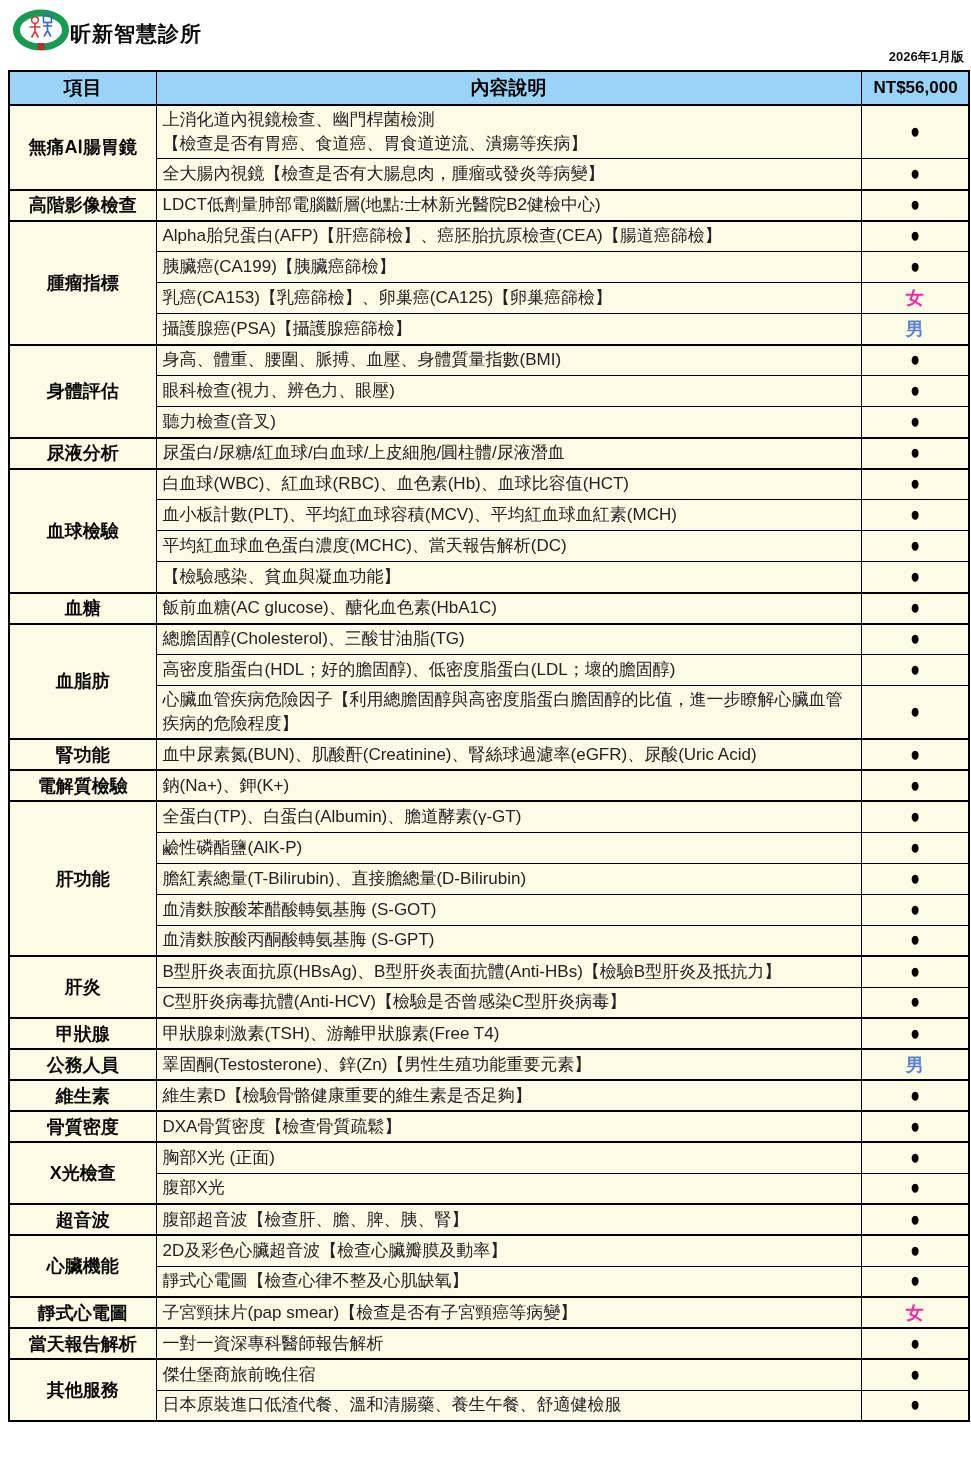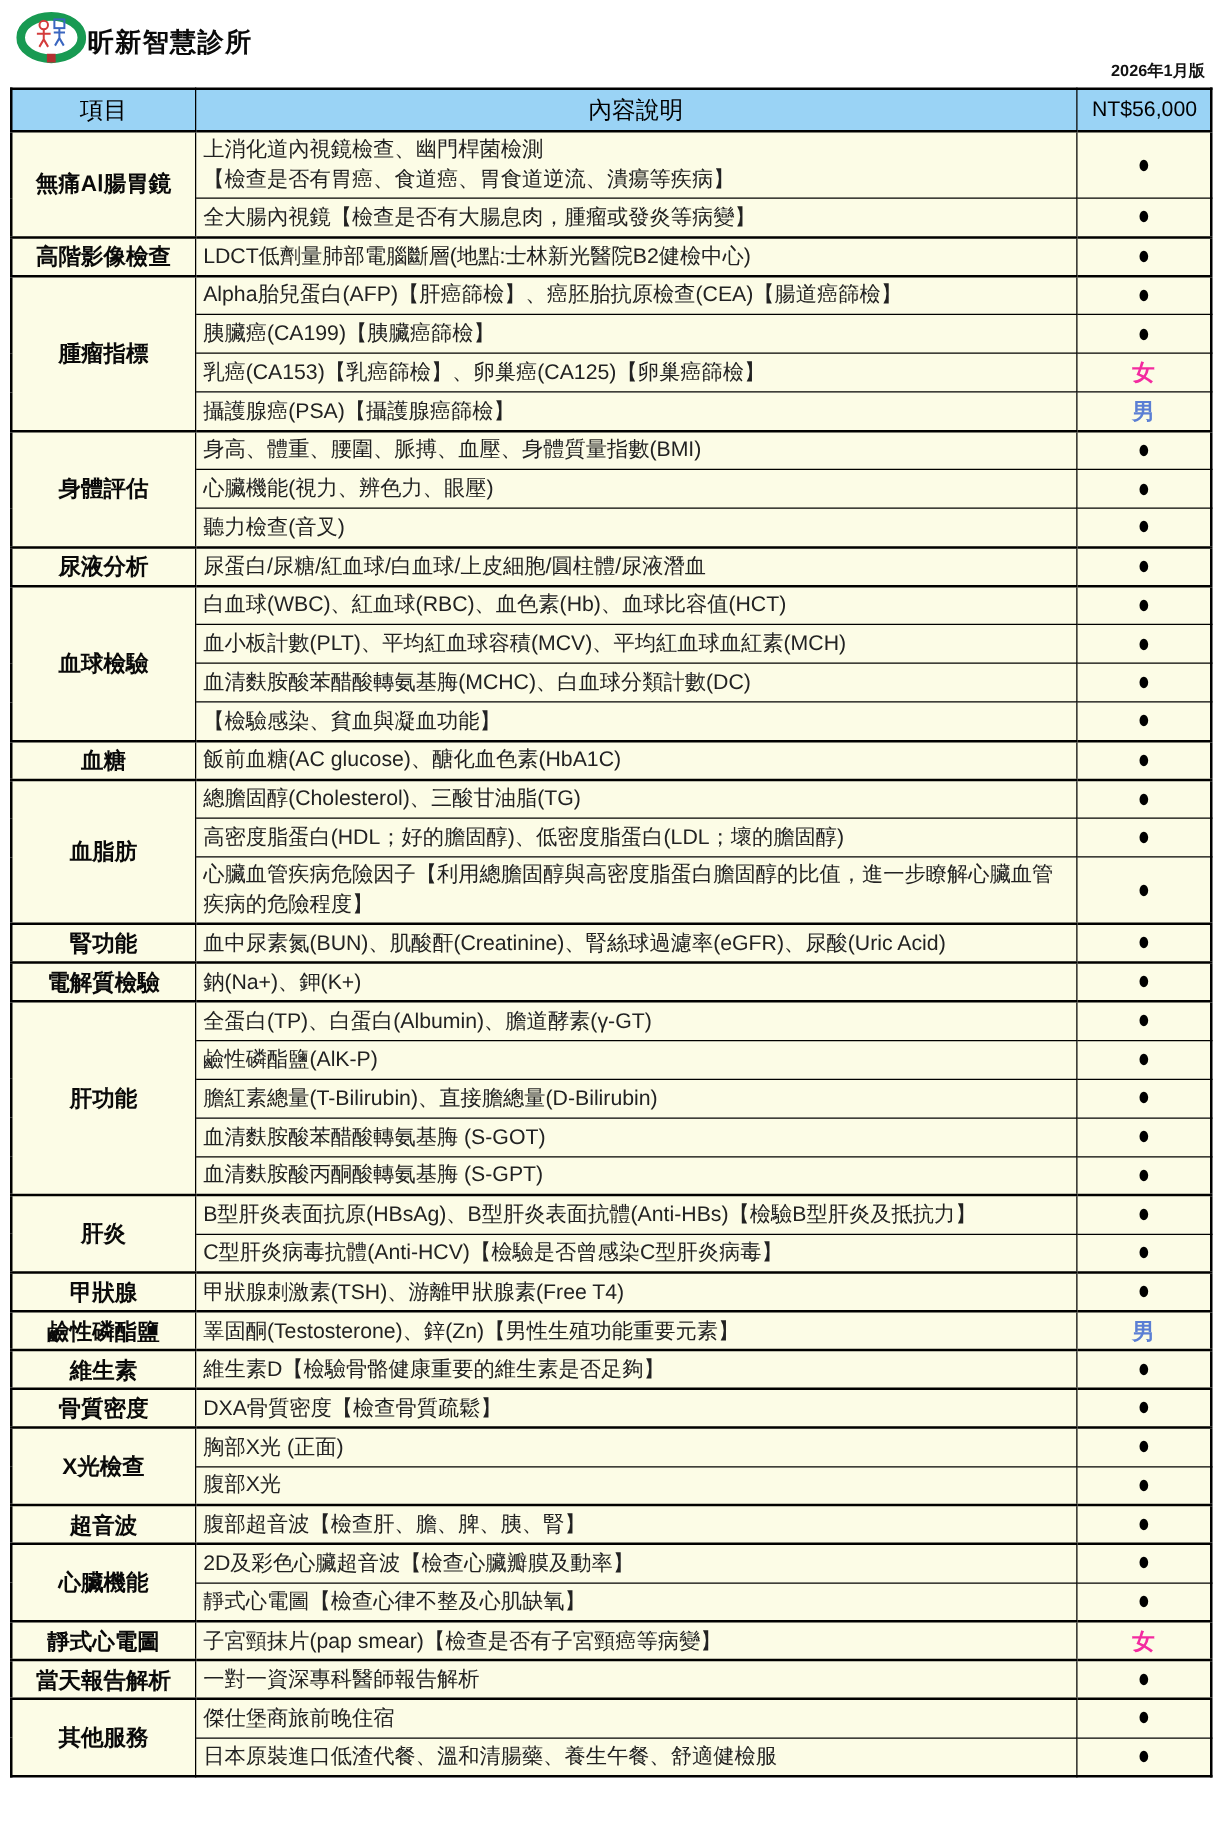--- a/index.html
+++ b/index.html
@@ -31,21 +31,21 @@
   table.plan{
     position:absolute;left:8px;top:70px;width:960px;
     border-collapse:collapse;table-layout:fixed;
     border:2px solid var(--border);
   }
   col.c-item{width:147px;}
   col.c-desc{width:705px;}
   col.c-price{width:108px;}
   th{
     background:var(--header-bg);border:1px solid var(--border);border-bottom:2px solid var(--border);
-    height:34px;font-size:19px;font-weight:normal;color:#000;padding:0 12px;
+    height:34px;font-size:19px;font-weight:bold;color:#000;padding:0 12px;
   }
   th.price-h{font-size:17px;}
   td{border:1px solid var(--border);background:var(--cell-bg);vertical-align:middle;}
   tr{height:31px;}
   tr.group-start td{border-top:2px solid var(--border);}
   td.category-cell{
     text-align:center;font-weight:bold;font-size:18px;color:#0a0a0a;padding:0 16px;
   }
   td.content-cell{
     font-size:17px;line-height:24px;padding:2px 6px;color:var(--text);
@@ -119,21 +119,21 @@
       <tr>
         <td class="content-cell">攝護腺癌(PSA)【攝護腺癌篩檢】</td>
         <td class="mark-cell male">男</td>
       </tr>
       <tr class="group-start">
         <td class="category-cell" rowspan="3">身體評估</td>
         <td class="content-cell">身高、體重、腰圍、脈搏、血壓、身體質量指數(BMI)</td>
         <td class="mark-cell"><span class="dot">●</span></td>
       </tr>
       <tr>
-        <td class="content-cell">心臟機能(視力、辨色力、眼壓)</td>
+        <td class="content-cell">眼科檢查(視力、辨色力、眼壓)</td>
         <td class="mark-cell"><span class="dot">●</span></td>
       </tr>
       <tr>
         <td class="content-cell">聽力檢查(音叉)</td>
         <td class="mark-cell"><span class="dot">●</span></td>
       </tr>
       <tr class="group-start">
         <td class="category-cell" rowspan="1">尿液分析</td>
         <td class="content-cell">尿蛋白/尿糖/紅血球/白血球/上皮細胞/圓柱體/尿液潛血</td>
         <td class="mark-cell"><span class="dot">●</span></td>
@@ -141,21 +141,21 @@
       <tr class="group-start">
         <td class="category-cell" rowspan="4">血球檢驗</td>
         <td class="content-cell">白血球(WBC)、紅血球(RBC)、血色素(Hb)、血球比容值(HCT)</td>
         <td class="mark-cell"><span class="dot">●</span></td>
       </tr>
       <tr>
         <td class="content-cell">血小板計數(PLT)、平均紅血球容積(MCV)、平均紅血球血紅素(MCH)</td>
         <td class="mark-cell"><span class="dot">●</span></td>
       </tr>
       <tr>
-        <td class="content-cell">血清麩胺酸苯醋酸轉氨基脢(MCHC)、白血球分類計數(DC)</td>
+        <td class="content-cell">平均紅血球血色蛋白濃度(MCHC)、當天報告解析(DC)</td>
         <td class="mark-cell"><span class="dot">●</span></td>
       </tr>
       <tr>
         <td class="content-cell">【檢驗感染、貧血與凝血功能】</td>
         <td class="mark-cell"><span class="dot">●</span></td>
       </tr>
       <tr class="group-start">
         <td class="category-cell" rowspan="1">血糖</td>
         <td class="content-cell">飯前血糖(AC glucose)、醣化血色素(HbA1C)</td>
         <td class="mark-cell"><span class="dot">●</span></td>
@@ -212,21 +212,21 @@
       <tr>
         <td class="content-cell">C型肝炎病毒抗體(Anti-HCV)【檢驗是否曾感染C型肝炎病毒】</td>
         <td class="mark-cell"><span class="dot">●</span></td>
       </tr>
       <tr class="group-start">
         <td class="category-cell" rowspan="1">甲狀腺</td>
         <td class="content-cell">甲狀腺刺激素(TSH)、游離甲狀腺素(Free T4)</td>
         <td class="mark-cell"><span class="dot">●</span></td>
       </tr>
       <tr class="group-start">
-        <td class="category-cell" rowspan="1">鹼性磷酯鹽</td>
+        <td class="category-cell" rowspan="1">公務人員</td>
         <td class="content-cell">睪固酮(Testosterone)、鋅(Zn)【男性生殖功能重要元素】</td>
         <td class="mark-cell male">男</td>
       </tr>
       <tr class="group-start">
         <td class="category-cell" rowspan="1">維生素</td>
         <td class="content-cell">維生素D【檢驗骨骼健康重要的維生素是否足夠】</td>
         <td class="mark-cell"><span class="dot">●</span></td>
       </tr>
       <tr class="group-start">
         <td class="category-cell" rowspan="1">骨質密度</td>

